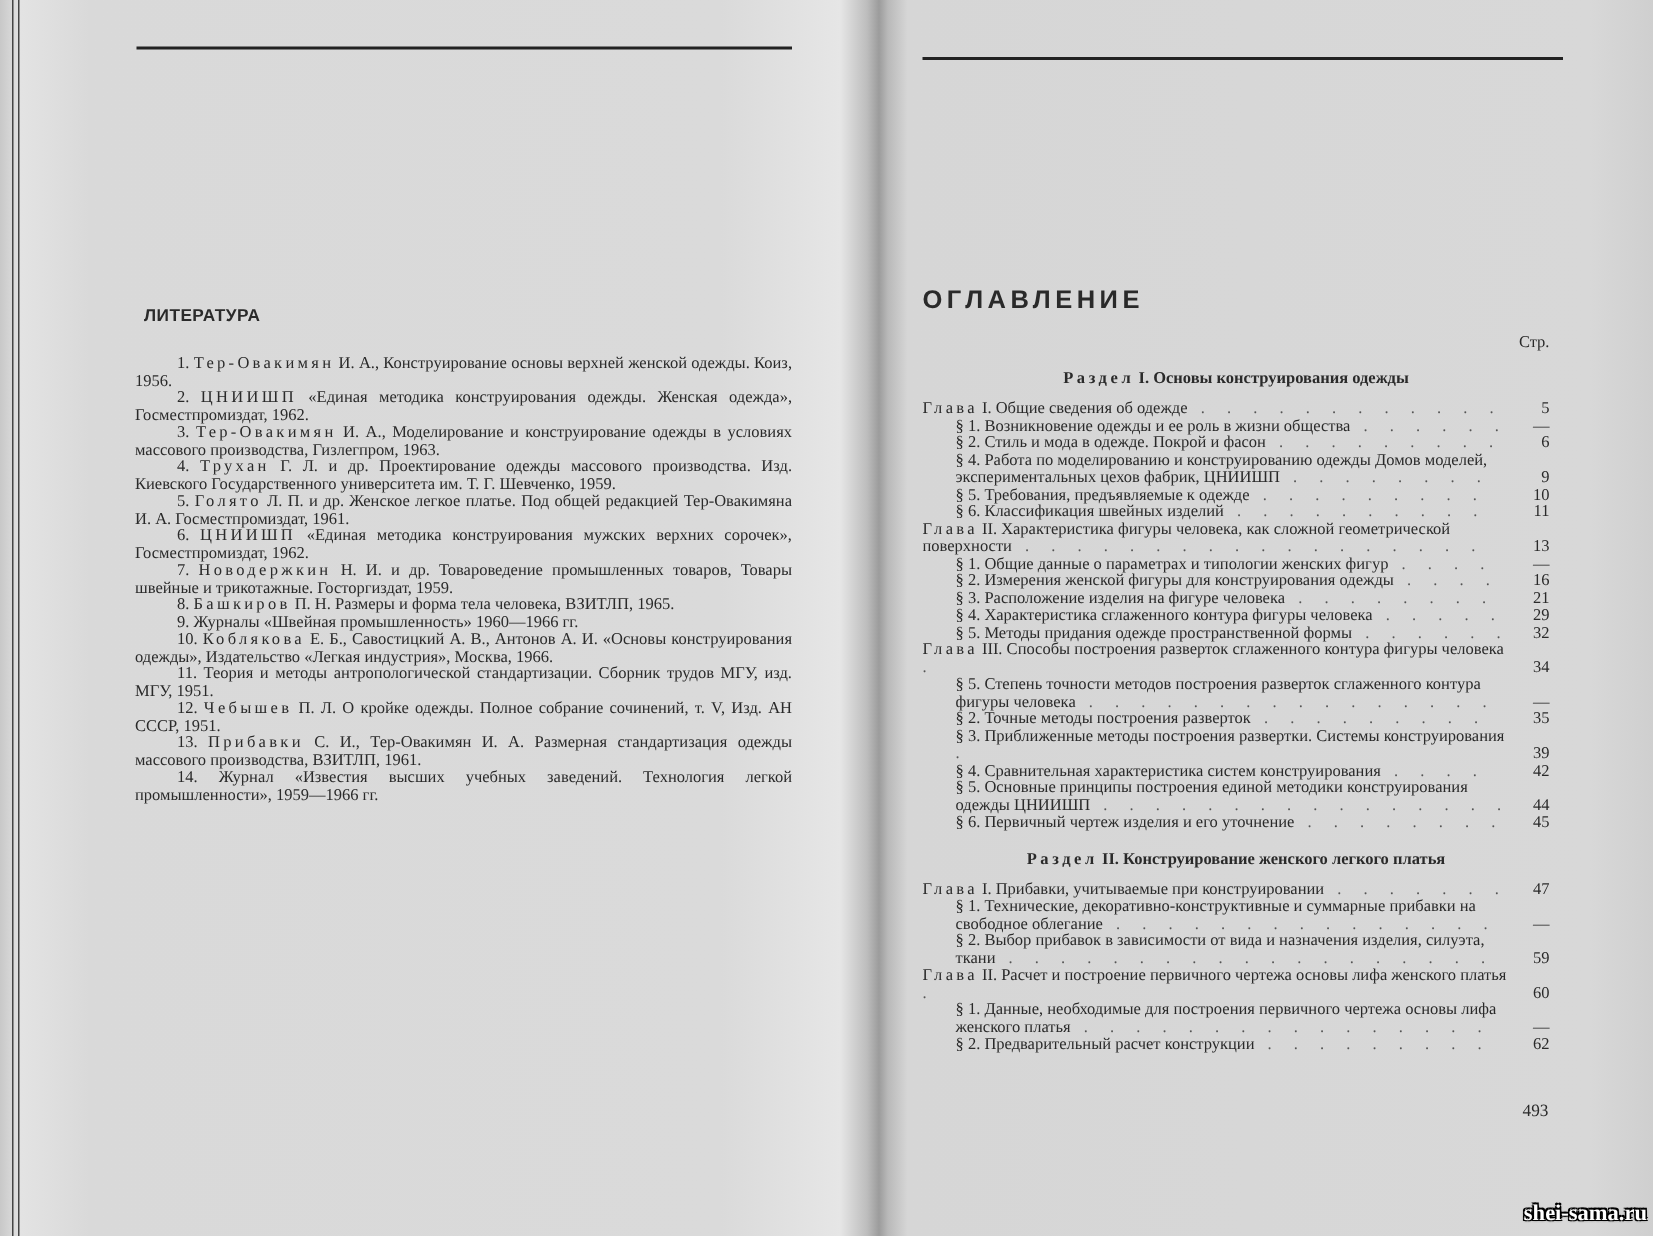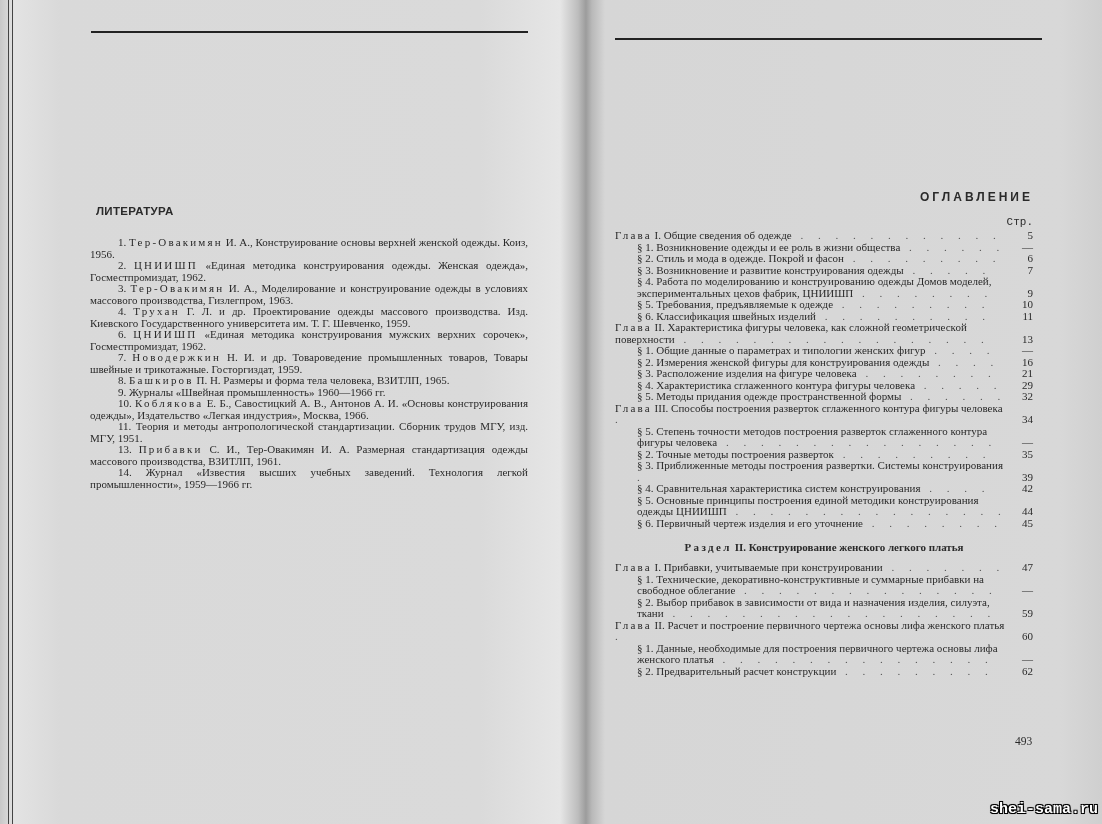--- a/index.html
+++ b/index.html
@@ -29,89 +29,88 @@
     .bib-list { margin: 0; padding: 0; list-style: none; }
     .bib-item {
       font-size: 11px; line-height: 11.5px; text-align: justify;
       text-indent: 28px; margin: 0;
     }
     .spaced { letter-spacing: 2.2px; }
 
     
     #right-page { left: 615px; top: 190px; width: 418px; }
     .toc-title {
-      text-align: right; font-family: "Liberation Sans", sans-serif;
-      font-weight: bold; font-size: 12px; letter-spacing: 3px; margin: 0 0 8px 0;
-    }
-    .pages-label { text-align: right; font-size: 11px; margin: 12px 0 2px 0; font-family: Liberation Mono, monospace; }
+      text-align: left; font-family: "Liberation Sans", sans-serif;
+      font-weight: bold; font-size: 17px; letter-spacing: 3px; margin: 0 0 8px 0;
+    }
+    .pages-label { text-align: right; font-size: 11px; margin: 12px 0 2px 0; }
     .toc-row { display: flex; align-items: flex-end; font-size: 11px; line-height: 11.5px; }
     .toc-row .txt { flex: 1; position: relative; overflow: hidden; white-space: normal; }
     .toc-row .txt .dots { letter-spacing: 6px; color: #555; }
     .toc-row .num { width: 26px; text-align: right; flex-shrink: 0; }
     .toc-row.par .txt { padding-left: 22px; text-indent: 0; }
     .section-head {
       text-align: center; font-weight: bold; font-size: 11px; margin: 12px 0 9px 0;
     }
     .section-head .spaced { letter-spacing: 2.4px; }
     .chap-label { letter-spacing: 2.2px; }
     .page-num { position: absolute; left: 1015px; top: 735px; font-size: 11.5px; }
     .watermark {
       position: absolute; right: 4px; bottom: 6px;
-      font-family: Liberation Mono, monospace; font-weight: bold; font-size: 15px;
+      font-family: Liberation Serif, serif; font-weight: bold; font-size: 15px;
       color: #fff; text-shadow: -1px -1px 0 #000, 1px -1px 0 #000, -1px 1px 0 #000, 1px 1px 0 #000, 0 0 2px #000;
     }
   </style>
 </head>
 <body>
 
 <div class="spread"></div>
 <div class="left-edge-line" style="left:8px"></div>
 <div class="left-edge-line" style="left:12px"></div>
 <div class="rule" style="left:91px; top:31px; width:437px;"></div>
 <div class="rule" style="left:615px; top:38px; width:427px;"></div>
 
 <div class="page" id="left-page">
   <div class="lit-title">ЛИТЕРАТУРА</div>
   <ol class="bib-list" id="bib-list">
       <li class="bib-item"><span>1.</span> <span class="spaced">Тер-Овакимян</span><span> И. А., Конструирование основы верхней женской одежды. Коиз, 1956.</span></li>
       <li class="bib-item"><span>2.</span> <span class="spaced">ЦНИИШП</span><span> «Единая методика конструирования одежды. Женская одежда», Госместпромиздат, 1962.</span></li>
       <li class="bib-item"><span>3.</span> <span class="spaced">Тер-Овакимян</span><span> И. А., Моделирование и конструирование одежды в условиях массового производства, Гизлегпром, 1963.</span></li>
       <li class="bib-item"><span>4.</span> <span class="spaced">Трухан</span><span> Г. Л. и др. Проектирование одежды массового производства. Изд. Киевского Государственного университета им. Т. Г. Шевченко, 1959.</span></li>
+      <li class="bib-item"><span>5.</span> <span class="spaced">Голято</span><span> Л. П. и др. Женское легкое платье. Под общей редакцией Тер-Овакимяна И. А. Госместпромиздат, 1961.</span></li>
       <li class="bib-item"><span>6.</span> <span class="spaced">ЦНИИШП</span><span> «Единая методика конструирования мужских верхних сорочек», Госместпромиздат, 1962.</span></li>
       <li class="bib-item"><span>7.</span> <span class="spaced">Новодержкин</span><span> Н. И. и др. Товароведение промышленных товаров, Товары швейные и трикотажные. Госторгиздат, 1959.</span></li>
       <li class="bib-item"><span>8.</span> <span class="spaced">Башкиров</span><span> П. Н. Размеры и форма тела человека, ВЗИТЛП, 1965.</span></li>
       <li class="bib-item"><span>9.</span> <span>Журналы «Швейная промышленность» 1960—1966 гг.</span></li>
       <li class="bib-item"><span>10.</span> <span class="spaced">Коблякова</span><span> Е. Б., Савостицкий А. В., Антонов А. И. «Основы конструирования одежды», Издательство «Легкая индустрия», Москва, 1966.</span></li>
       <li class="bib-item"><span>11.</span> <span>Теория и методы антропологической стандартизации. Сборник трудов МГУ, изд. МГУ, 1951.</span></li>
+      <li class="bib-item"><span>12.</span> <span class="spaced">Чебышев</span><span> П. Л. О кройке одежды. Полное собрание сочинений, т. V, Изд. АН СССР, 1951.</span></li>
       <li class="bib-item"><span>13.</span> <span class="spaced">Прибавки</span><span> С. И., Тер-Овакимян И. А. Размерная стандартизация одежды массового производства, ВЗИТЛП, 1961.</span></li>
       <li class="bib-item"><span>14.</span> <span>Журнал «Известия высших учебных заведений. Технология легкой промышленности», 1959—1966 гг.</span></li>
     </ol>
 </div>
 
 <div class="page" id="right-page">
   <div class="toc-title">ОГЛАВЛЕНИЕ</div>
   <div class="pages-label">Стр.</div>
   <div id="toc-sections">
+      <div class="section-head"><span class="spaced">Раздел</span><span> I. Основы конструирования одежды</span></div>
       <div class="toc-row chap">
         <div class="txt"><span class="chap-label">Глава</span><span> I. Общие сведения об одежде</span><span class="dots"> . . . . . . . . . . . .</span></div>
         <div class="num">5</div>
       </div>
       <div class="toc-row par">
         <div class="txt"><span>§ 1. Возникновение одежды и ее роль в жизни общества</span><span class="dots"> . . . . . .</span></div>
         <div class="num">—</div>
       </div>
       <div class="toc-row par">
         <div class="txt"><span>§ 2. Стиль и мода в одежде. Покрой и фасон</span><span class="dots"> . . . . . . . . .</span></div>
         <div class="num">6</div>
       </div>
       <div class="toc-row par">
-        <div class="txt"><span>§ 3. Возникновение и развитие конструирования одежды</span><span class="dots"> . . . . .</span></div>
-        <div class="num">7</div>
-      </div>
-      <div class="toc-row par">
         <div class="txt"><span>§ 4. Работа по моделированию и конструированию одежды Домов моделей, экспериментальных цехов фабрик, ЦНИИШП</span><span class="dots"> . . . . . . . .</span></div>
         <div class="num">9</div>
       </div>
       <div class="toc-row par">
         <div class="txt"><span>§ 5. Требования, предъявляемые к одежде</span><span class="dots"> . . . . . . . . .</span></div>
         <div class="num">10</div>
       </div>
       <div class="toc-row par">
         <div class="txt"><span>§ 6. Классификация швейных изделий</span><span class="dots"> . . . . . . . . . .</span></div>
         <div class="num">11</div>

